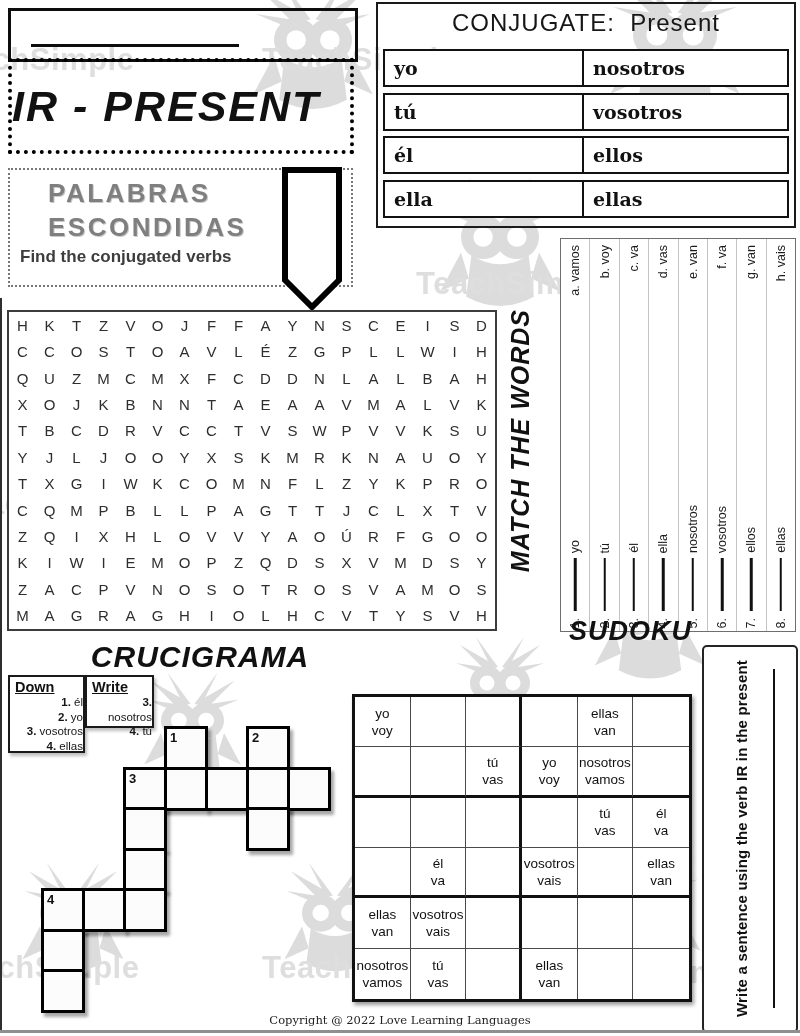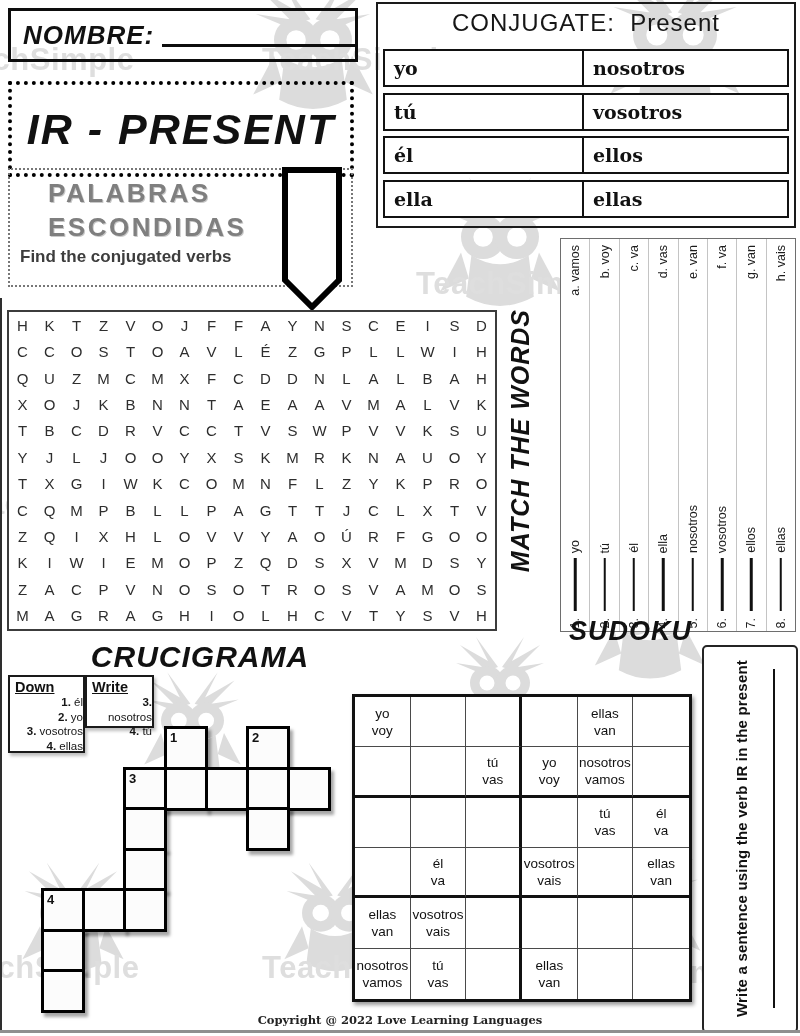--- a/index.html
+++ b/index.html
@@ -25,22 +25,22 @@
   .conj-title{text-align:center;margin-top:5px;font-size:24px;font-weight:normal;
               letter-spacing:1px;white-space:pre;color:#161616;}
   .conj-rows{margin-top:12px;padding:0 5px;}
   .conj-row{height:38px;border:2.5px solid #111;margin-bottom:5.5px;display:flex;background:#fff;}
   .conj-left{width:49.5%;height:100%;border-right:2.5px solid #111;display:flex;
              align-items:center;padding-left:9px;}
   .conj-right{flex:1;display:flex;align-items:center;padding-left:9px;}
   .conj-left,.conj-right{font-family:"DejaVu Serif",serif;font-weight:bold;font-size:19px;}
 
   
-  .ir-box{left:8px;top:81px;width:346px;height:96px;border:4px dotted #000;
-          display:flex;align-items:center;justify-content:center;}
+  .ir-box{left:8px;top:58px;width:346px;height:96px;border:4px dotted #000;
+          display:flex;align-items:center;}
   .ir-title{font-size:43px;letter-spacing:2px;}
 
   
   .palabras-box{left:8px;top:168px;width:345px;height:119px;border:2px dotted #777;
                 padding:6px 0 0 10px;}
   .palabras-title{font-size:26px;font-weight:800;color:#7f7f7f;letter-spacing:2.5px;
                   line-height:34px;text-shadow:1px 1px 0 #c9c9c9;margin-left:28px;}
   .palabras-sub{font-size:17px;font-weight:bold;color:#3d3d3d;margin-top:3px;}
 
   .arrow-wrap{left:281px;top:166px;width:62px;height:146px;}
@@ -97,21 +97,21 @@
   .sud-cell.bb-thick{border-bottom:3px solid #111;}
 
   
   .write-box{left:702px;top:645px;width:96px;height:388px;border:2px solid #242424;
              border-radius:5px;display:flex;align-items:center;justify-content:center;background:#fff;}
   .write-text{font-size:15px;font-weight:bold;letter-spacing:.2px;margin-right:18px;}
   .write-line{position:absolute;right:21px;top:22px;bottom:23px;width:2px;background:#111;}
 
   
   .copyright{left:0;top:1013px;width:800px;text-align:center;
-             font-family:"DejaVu Serif",serif;font-weight:bold;font-size:11.5px;color:#222;}
+             font-family:"DejaVu Serif",serif;font-weight:normal;font-size:11.5px;color:#222;}
   .left-edge{left:0;top:298px;width:2px;height:734px;background:#2e2e2e;}
   .bottom-edge{left:0;top:1030px;width:800px;height:2.5px;background:#8f8f8f;}
 </style>
 </head>
 <body>
 
 <div class="page">
   <div id="wm-layer">
       <div style="position: absolute; left: 248px; top: -25px; width: 130px; height: 143px;"><svg width="100%" height="100%" viewBox="0 0 100 110">
           <g fill="#dcdcdc">
@@ -276,21 +276,20 @@
       <div class="wm-text" style="left: -48px; top: 486px;">TeachSimple</div>
       <div class="wm-text" style="left: 264px; top: 484px;">TeachSimple</div>
       <div class="wm-text" style="left: 573px; top: 482px;">TeachSimple</div>
       <div class="wm-text" style="left: 410px; top: 708px;">TeachSimple</div>
       <div class="wm-text" style="left: -55px; top: 950px;">TeachSimple</div>
       <div class="wm-text" style="left: 262px; top: 950px;">TeachSimple</div>
       <div class="wm-text" style="left: 570px; top: 955px;">TeachSimple</div>
     </div>
 
   <div class="abs nombre-box">
-    <span class="head nombre-label">NOMBRE:</span>
     <span class="nombre-line"></span>
   </div>
 
   <div class="abs conjugate-box">
     <div class="conj-title">CONJUGATE:  Present</div>
     <div class="conj-rows">
         <div class="conj-row">
           <div class="conj-left">yo</div>
           <div class="conj-right">nosotros</div>
         </div>

